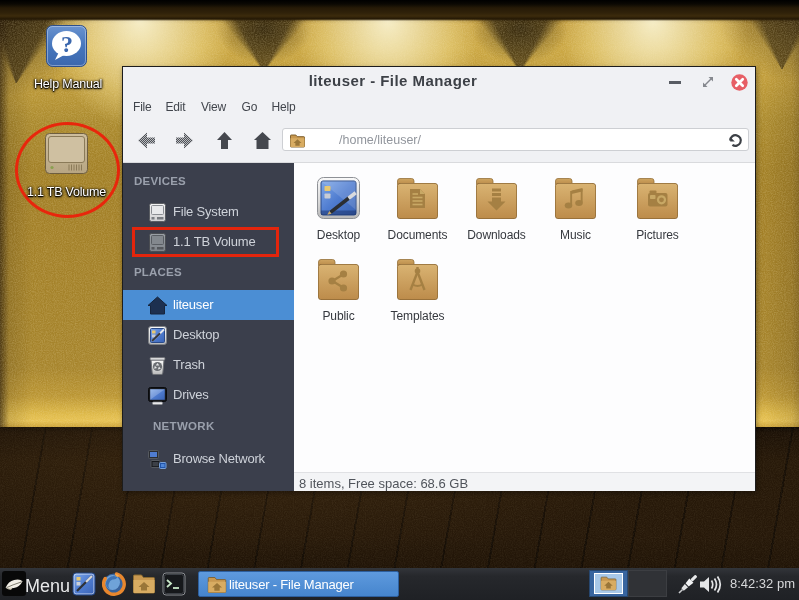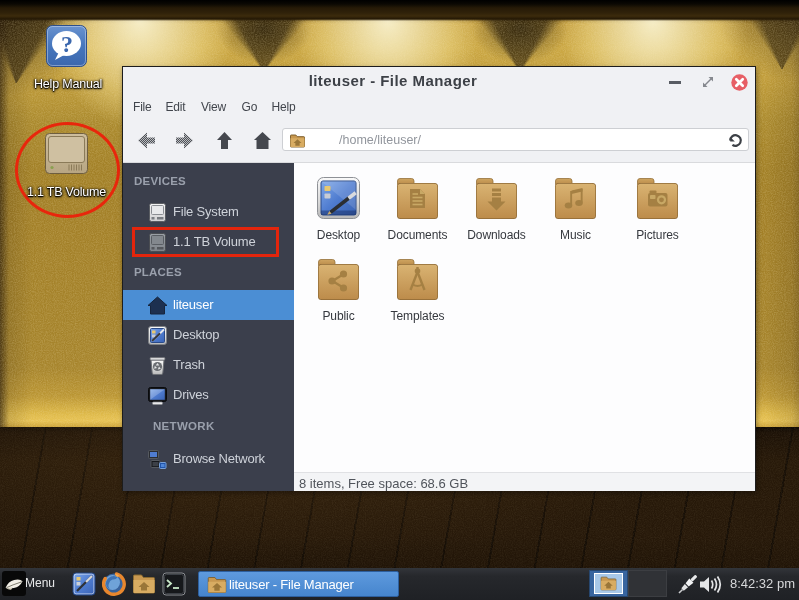--- a/index.html
+++ b/index.html
@@ -62,21 +62,21 @@
 #mainview { position:absolute; left:171px; top:0; width:461px; height:309px; background:#fdfdfe; }
 #statusbar { position:absolute; left:171px; top:309px; width:461px; height:19px; background:#f3f4f6;
  border-top:1px solid #e0e1e4; font-size:13px; color:#50545b; }
 .fitem { position:absolute; width:79px; text-align:center; }
 .fitem .flabel { margin-top:4px; font-size:12px; letter-spacing:-0.1px; color:#35383e; }
 
 
 #taskbar { position:absolute; left:0; top:568px; width:799px; height:32px;
  background:linear-gradient(to bottom, #32353a 0px, #26282c 8px, #1f2125 32px); }
 #menubtn { position:absolute; left:2px; top:3px; width:24px; height:25px; background:#080808; border-radius:3px; }
-#menutext { position:absolute; left:25px; top:8px; font-size:12px; color:#e8e9ea; }
+#menutext { position:absolute; left:25px; top:8px; font-size:18px; color:#e8e9ea; }
 #taskbtn { position:absolute; left:198px; top:3px; width:201px; height:26px; border-radius:2px;
  background:linear-gradient(to bottom, #5e9ade 0px, #4685cd 100%); border:1px solid #2d5f9e; }
 #taskbtn span { position:absolute; left:30px; top:5px; font-size:13px; letter-spacing:-0.2px; color:#fff; }
 .pagerbox { position:absolute; top:2px; width:39px; height:27px; }
 #clock { position:absolute; right:4px; top:8px; font-size:13px; color:#d6d7d9; }
 </style>
 </head>
 <body>
 <div id="desk">
   <div id="wall"></div>

